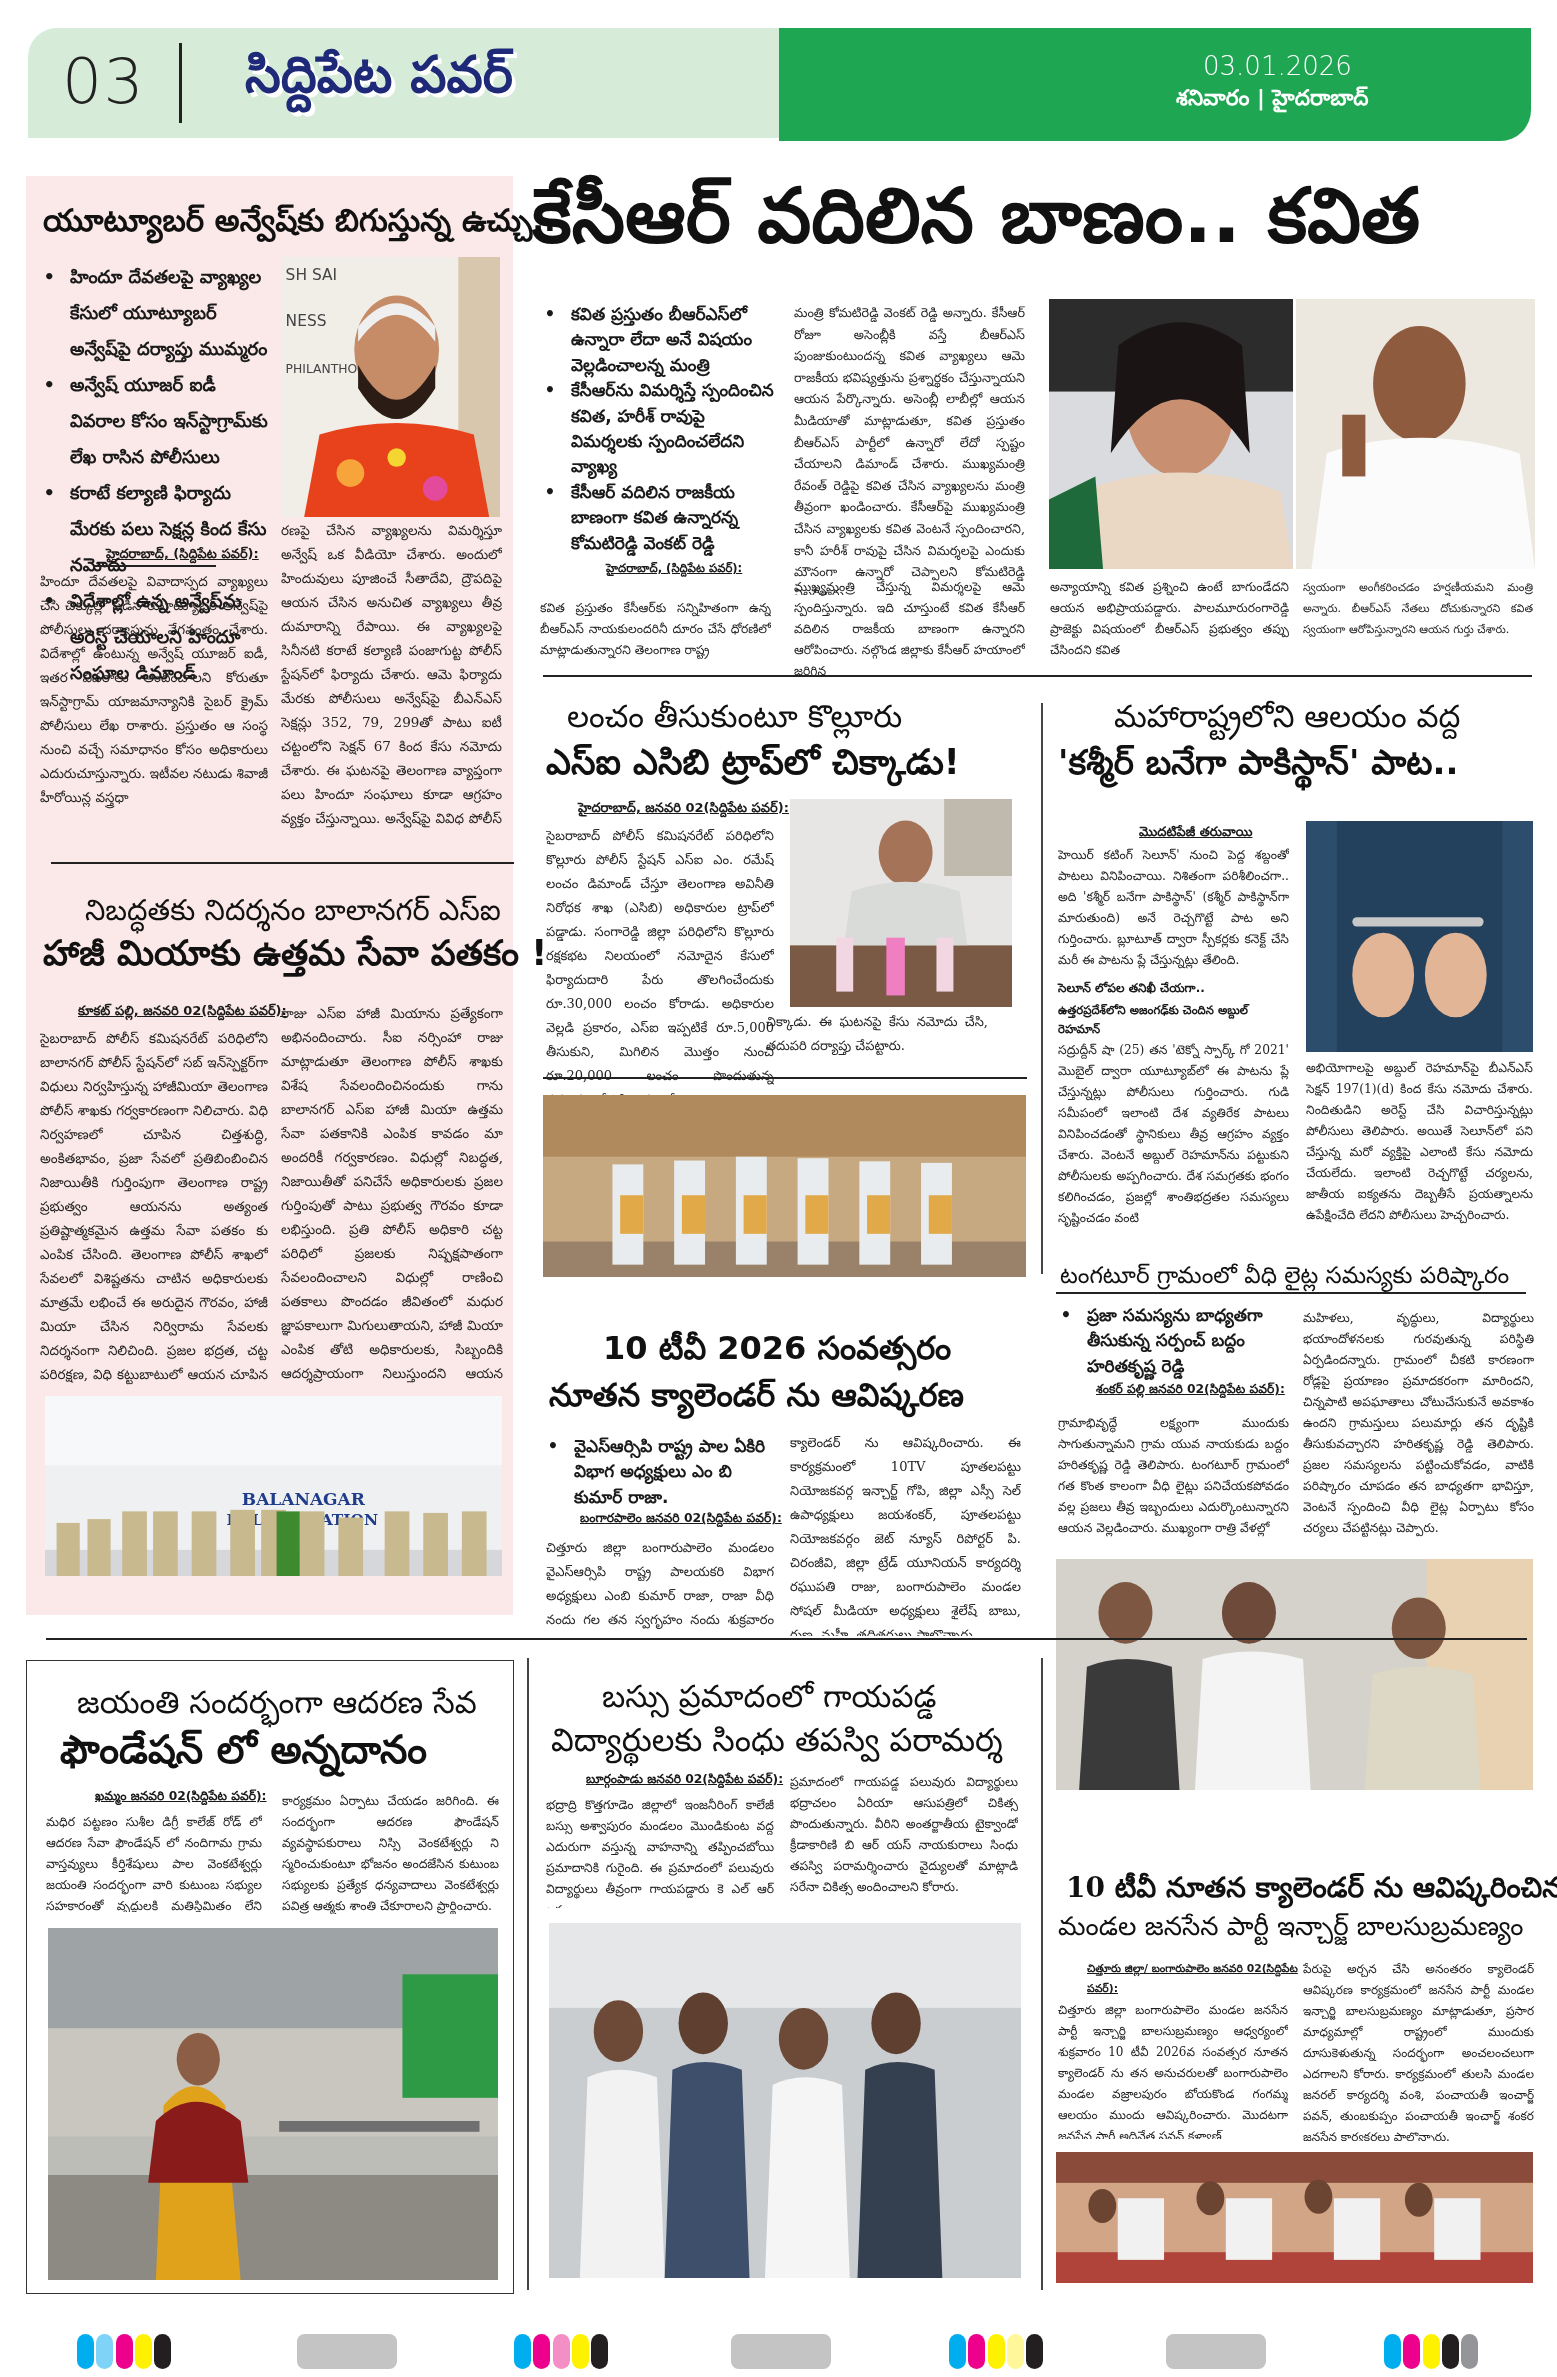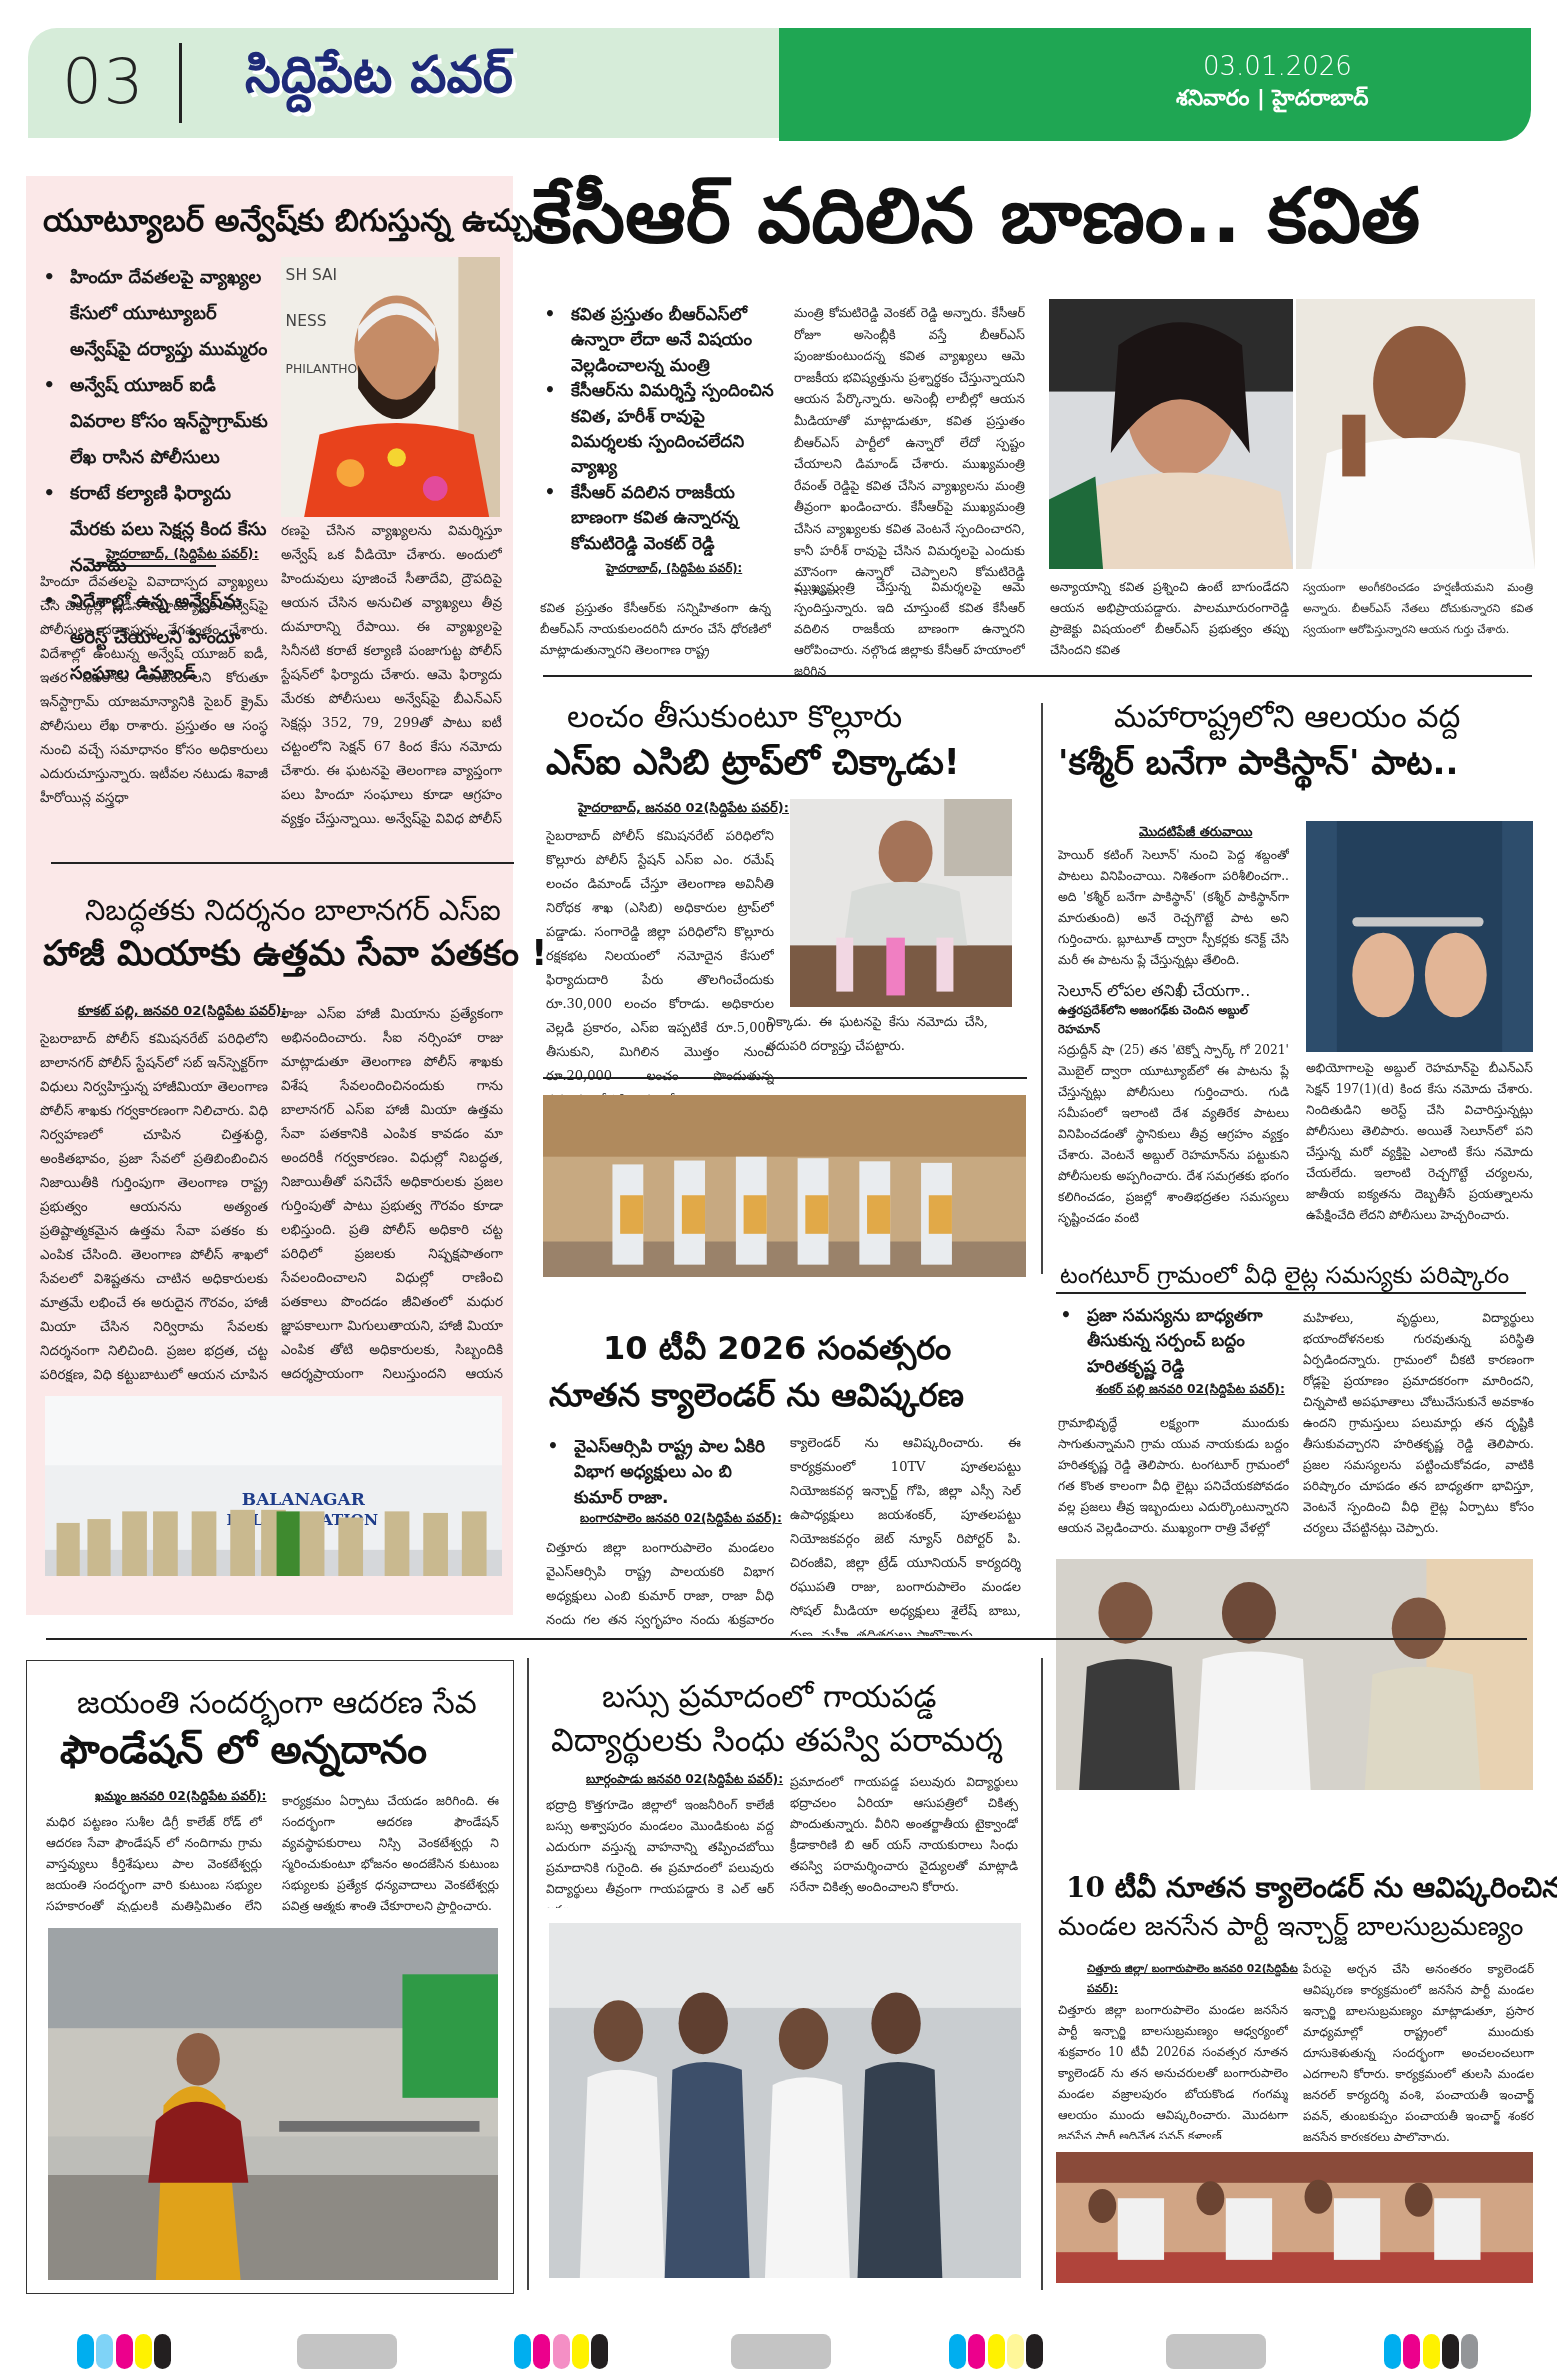--- a/index.html
+++ b/index.html
@@ -159,21 +159,21 @@
     <rect x="190" y="180" width="22" height="70" fill="#f2d7e3"></rect>
   </svg>
 </div>
 <div class="abs body" style="left:766px;top:1010px;width:222px;height:49px;overflow:hidden;font-size:13px;">చిక్కాడు. ఈ ఘటనపై కేసు నమోదు చేసి, తదుపరి దర్యాప్తు చేపట్టారు.</div>
 <div class="abs vline" style="left:1041px;top:703px;height:571px;"></div>
 
 <div class="abs story-title" style="left:1114px;top:698px;font-size:31px;font-weight:normal;">మహారాష్ట్రలోని ఆలయం వద్ద</div>
 <div class="abs story-title" style="left:1058px;top:742px;font-size:34px;">'కశ్మీర్ బనేగా పాకిస్థాన్' పాట..</div>
 <div class="abs dateline" style="left:1110px;top:824px;">మొదటిపేజీ తరువాయి</div>
 <div class="abs body" style="left:1058px;top:845px;width:231px;height:136px;overflow:hidden;font-size:12.3px;line-height:21px;">హెయిర్ కటింగ్ సెలూన్' నుంచి పెద్ద శబ్దంతో పాటలు వినిపించాయి. నిశితంగా పరిశీలించగా.. అది 'కశ్మీర్ బనేగా పాకిస్థాన్' (కశ్మీర్ పాకిస్థాన్‌గా మారుతుంది) అనే రెచ్చగొట్టే పాట అని గుర్తించారు. బ్లూటూత్ ద్వారా స్పీకర్లకు కనెక్ట్ చేసి మరీ ఈ పాటను ప్లే చేస్తున్నట్లు తేలింది.</div>
-<div class="abs" style="left:1058px;top:981px;font-size:16px;font-weight:normal;">సెలూన్ లోపల తనిఖీ చేయగా..</div>
+<div class="abs" style="left:1058px;top:981px;font-size:12px;font-weight:bold;">సెలూన్ లోపల తనిఖీ చేయగా..</div>
 <div class="abs" style="left:1058px;top:1001px;width:231px;font-size:11.6px;font-weight:bold;line-height:18.5px;">ఉత్తరప్రదేశ్‌లోని అజంగఢ్‌కు చెందిన అబ్దుల్ రెహమాన్</div>
 <div class="abs body" style="left:1058px;top:1040px;width:231px;height:216px;overflow:hidden;font-size:12.3px;line-height:21px;">సద్రుద్దీన్ షా (25) తన 'టెక్నో స్పార్క్ గో 2021' మొబైల్ ద్వారా యూట్యూబ్‌లో ఈ పాటను ప్లే చేస్తున్నట్లు పోలీసులు గుర్తించారు. గుడి సమీపంలో ఇలాంటి దేశ వ్యతిరేక పాటలు వినిపించడంతో స్థానికులు తీవ్ర ఆగ్రహం వ్యక్తం చేశారు. వెంటనే అబ్దుల్ రెహమాన్‌ను పట్టుకుని పోలీసులకు అప్పగించారు. దేశ సమగ్రతకు భంగం కలిగించడం, ప్రజల్లో శాంతిభద్రతల సమస్యలు సృష్టించడం వంటి</div>
 <div class="abs photo" style="left:1306px;top:821px;width:227px;height:231px;">
   <svg viewBox="0 0 294 300" preserveAspectRatio="none">
     <rect width="294" height="300" fill="#2d4d6c"></rect>
     <rect x="40" y="0" width="214" height="300" fill="#23405c"></rect>
     <ellipse cx="100" cy="200" rx="40" ry="55" fill="#e2b596"></ellipse>
     <ellipse cx="194" cy="200" rx="40" ry="55" fill="#e2b596"></ellipse>
     <rect x="60" y="125" width="170" height="12" rx="6" fill="#c8c8c8"></rect>
   </svg>

